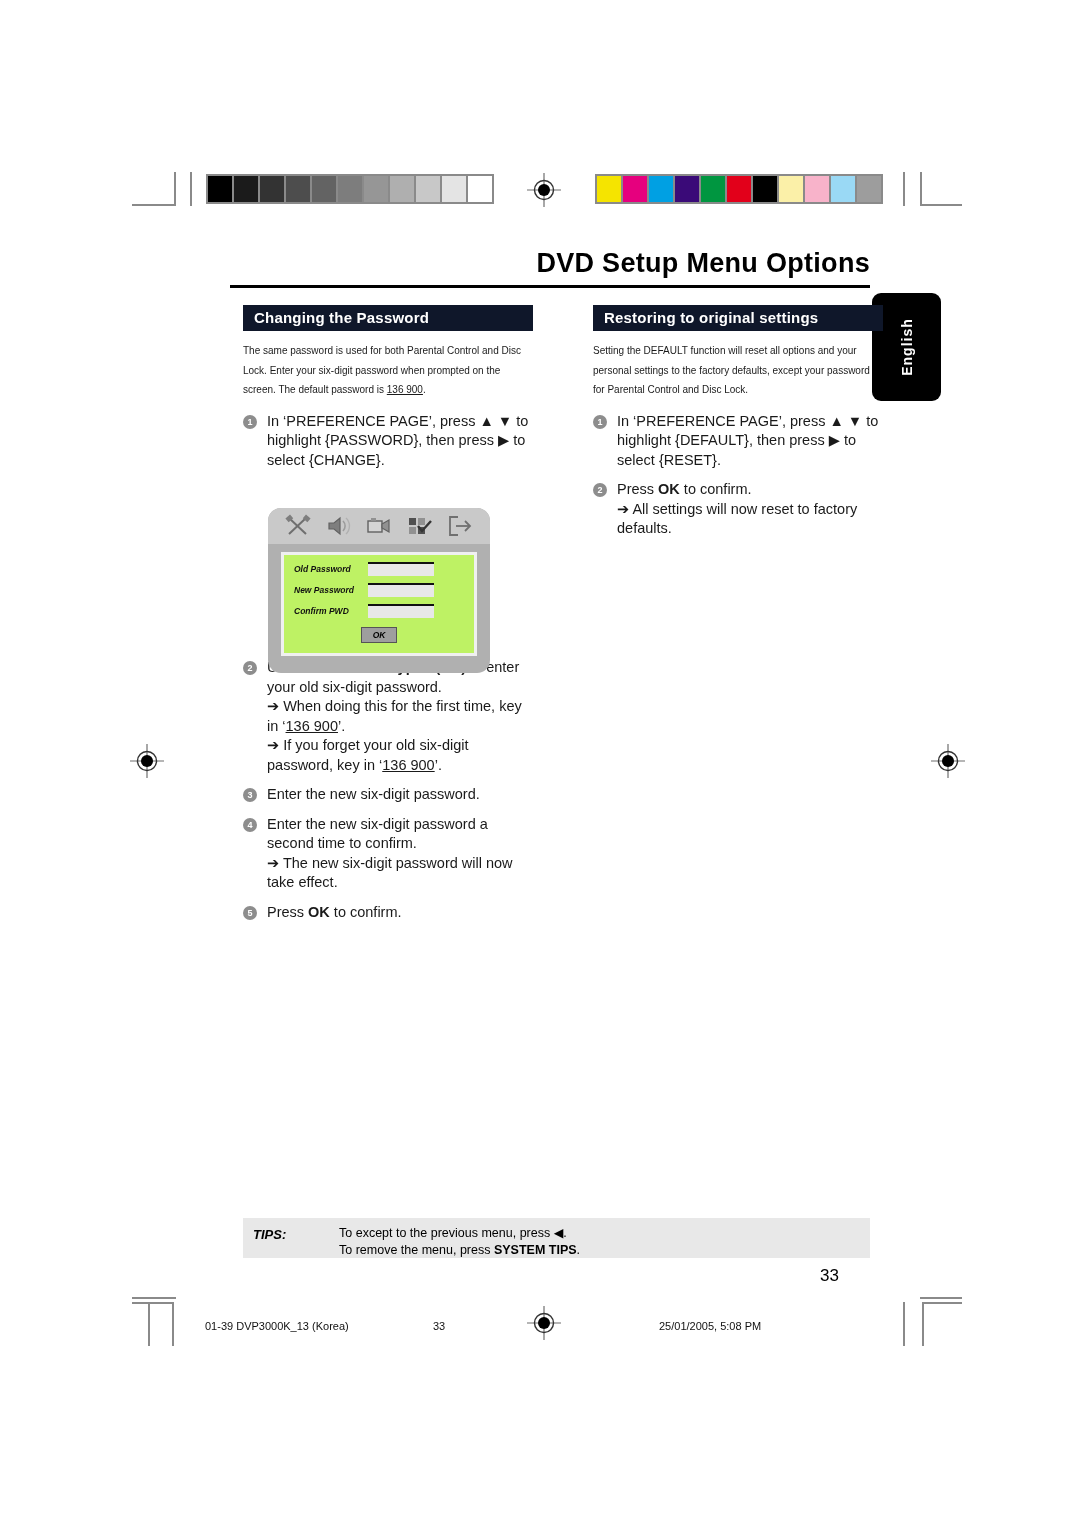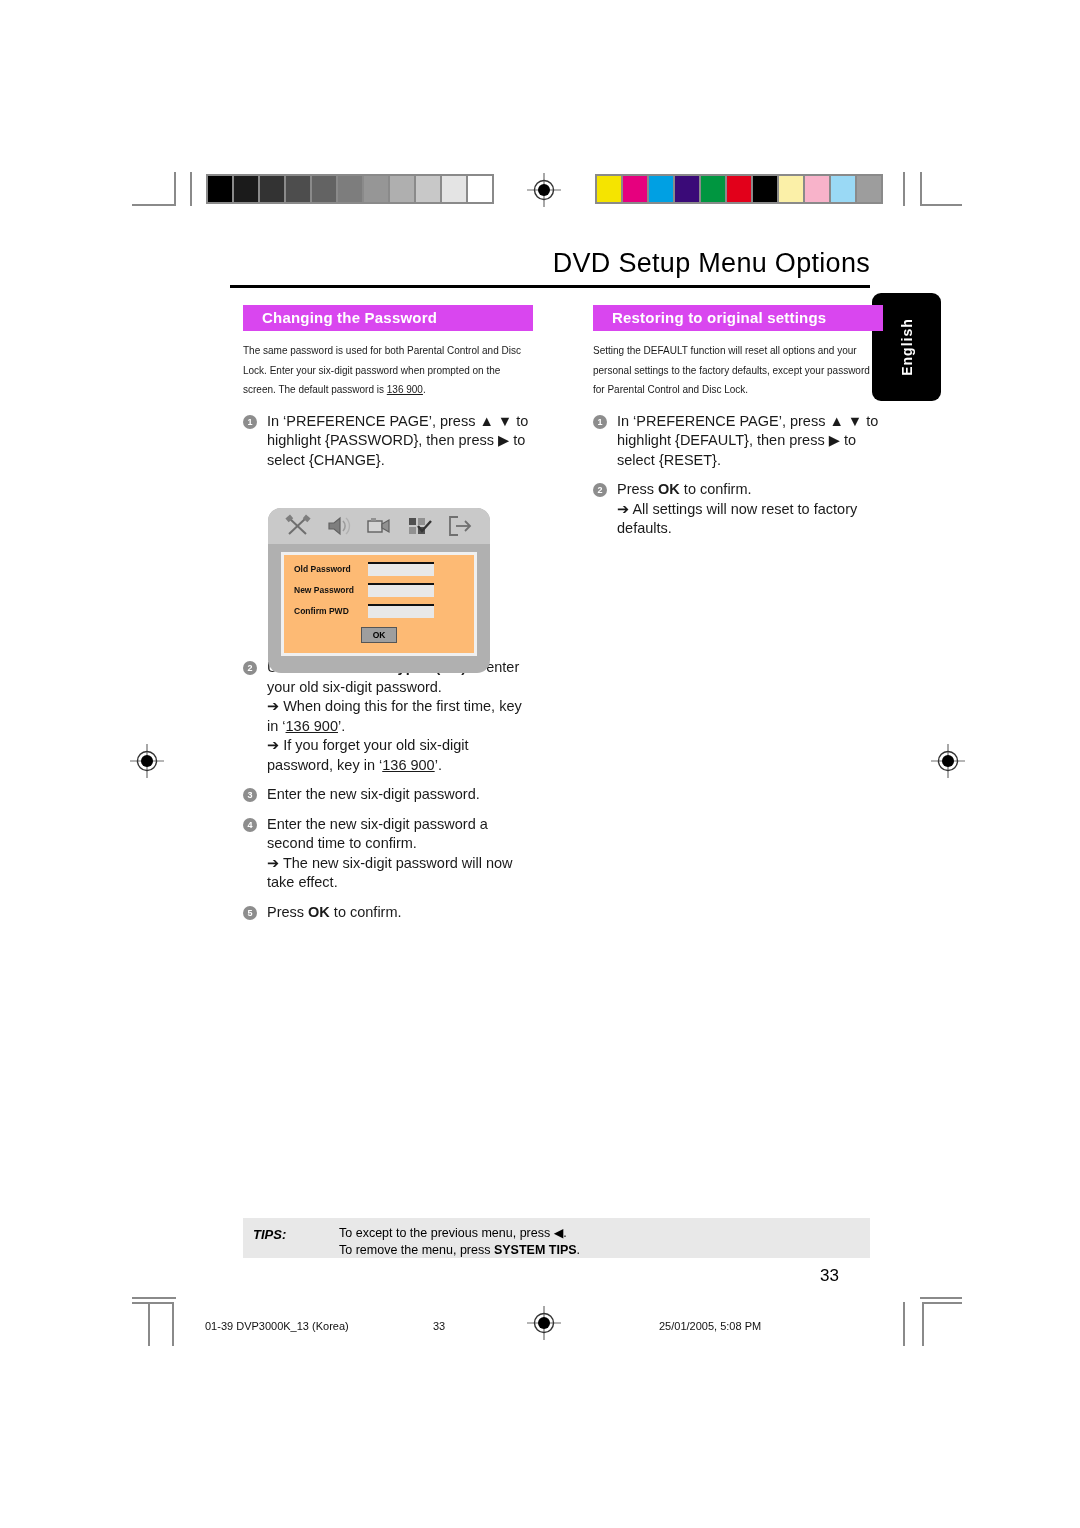--- a/index.html
+++ b/index.html
@@ -33,41 +33,41 @@
     box-sizing: border-box;
   }
   .swatch { width: 24px; height: 26px; }
 
   
   .headline {
     position: absolute;
     left: 230px; top: 248px; width: 640px;
     text-align: right;
     font-size: 27px;
-    font-weight: normal;
+    font-weight: bold;
     letter-spacing: 0.3px;
     color: #000;
   }
   .headrule {
     position: absolute;
     left: 230px; top: 285px; width: 640px; height: 3px;
     background: #000;
   }
 
   
   .col { position: absolute; width: 290px; top: 305px; }
   .col-left { left: 243px; }
   .col-right { left: 593px; }
 
   .sechead {
-    background: #d946ef;
+    background: #0f172a;
     color: #ffffff;
     font-size: 15px;
     font-weight: bold;
-    padding: 4px 7px 5px 19px;
+    padding: 4px 7px 5px 11px;
     letter-spacing: 0.2px;
     margin-bottom: 10px;
   }
 
   p.body {
     font-size: 10px;
     line-height: 19.5px;
     margin: 0 0 12px 0;
     color: #1a1a1a;
   }
@@ -115,23 +115,24 @@
     align-items: center;
     justify-content: space-around;
     padding: 0 10px;
     box-sizing: border-box;
   }
   .osd-icon { width: 28px; height: 24px; opacity: .95; }
   .osd-panel {
     position: absolute;
     left: 13px; top: 44px;
     width: 196px; height: 104px;
-    background: #fdba74;
+    background: #bef264;
     border: 3px solid #f0f0f0;
     box-sizing: border-box;
+    font-style: italic;
   }
   .pwrow {
     display: flex; align-items: center;
     margin: 7px 0 0 10px;
   }
   .pwlabel { font-size: 8.5px; font-weight: bold; color: #111; width: 74px; }
   .pwfield {
     width: 66px; height: 12px;
     background: #e8e8e8;
     border-top: 2px solid #111;

